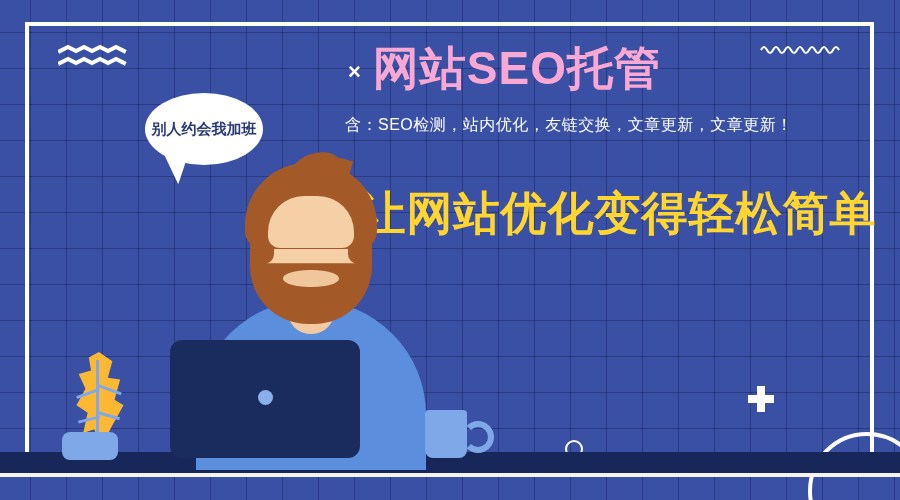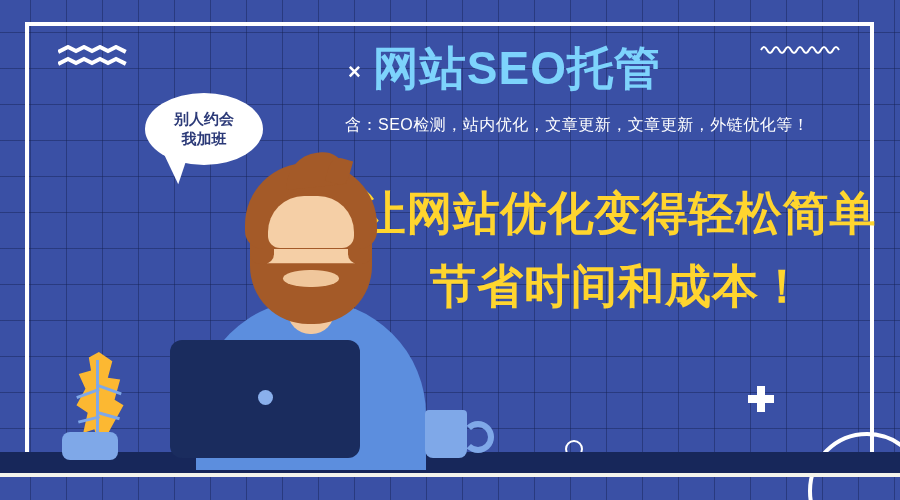--- a/index.html
+++ b/index.html
@@ -48,42 +48,42 @@
   
   .title-row{
     position:absolute;left:348px;top:44px;
     display:flex;align-items:center;gap:12px;
   }
   .title-x{
     color:#ffffff;font-size:22px;font-weight:bold;line-height:1;
     transform:translateY(4px);
   }
   .title{
-    color:#7dd3fc;font-size:46px;font-weight:bold;letter-spacing:1px;
+    color:#f9a8d4;font-size:46px;font-weight:bold;letter-spacing:1px;
     line-height:1.05;white-space:nowrap;
   }
   .subtitle{
     position:absolute;left:345px;top:115px;
     color:#ffffff;font-size:16px;white-space:nowrap;letter-spacing:.5px;
   }
   .slogans{
     position:absolute;left:348px;top:190px;width:540px;
     text-align:center;
   }
   .slogan{
     color:#ffd52e;font-size:46px;font-weight:bold;
     line-height:1.0;margin-bottom:27px;white-space:nowrap;
     letter-spacing:1px;
   }
   .slogan.l2{font-size:33px;letter-spacing:0px;}
   
   .bubble{
     position:absolute;left:145px;top:93px;width:118px;height:72px;
     background:#ffffff;border-radius:50%;
-    display:flex;flex-direction:column;align-items:center;justify-content:center;
+    display:flex;flex-direction:row;align-items:center;justify-content:center;
     z-index:6;
   }
   .bubble-line{
     color:#2c3a78;font-size:15px;font-weight:bold;line-height:1.35;
     white-space:nowrap;
   }
   .bubble-tail{
     position:absolute;left:166px;top:152px;width:0;height:0;
     border-left:10px solid transparent;
     border-right:16px solid transparent;
@@ -242,20 +242,19 @@
   <div class="bubble-tail"></div>
   <div class="bubble">
     <div class="bubble-line">别人约会</div>
     <div class="bubble-line">我加班</div>
   </div>
 
   <div class="title-row">
     <span class="title-x">×</span>
     <span class="title">网站SEO托管</span>
   </div>
-  <div class="subtitle">含：SEO检测，站内优化，文章更新，文章更新，外链优化等！</div>
+  <div class="subtitle">含：SEO检测，站内优化，友链交换，文章更新，文章更新！</div>
 
   <div class="slogans">
     <div class="slogan l1">让网站优化变得轻松简单</div>
-    <div class="slogan l3">节省时间和成本！</div>
   </div>
 
 </div>
 
 </body></html>

